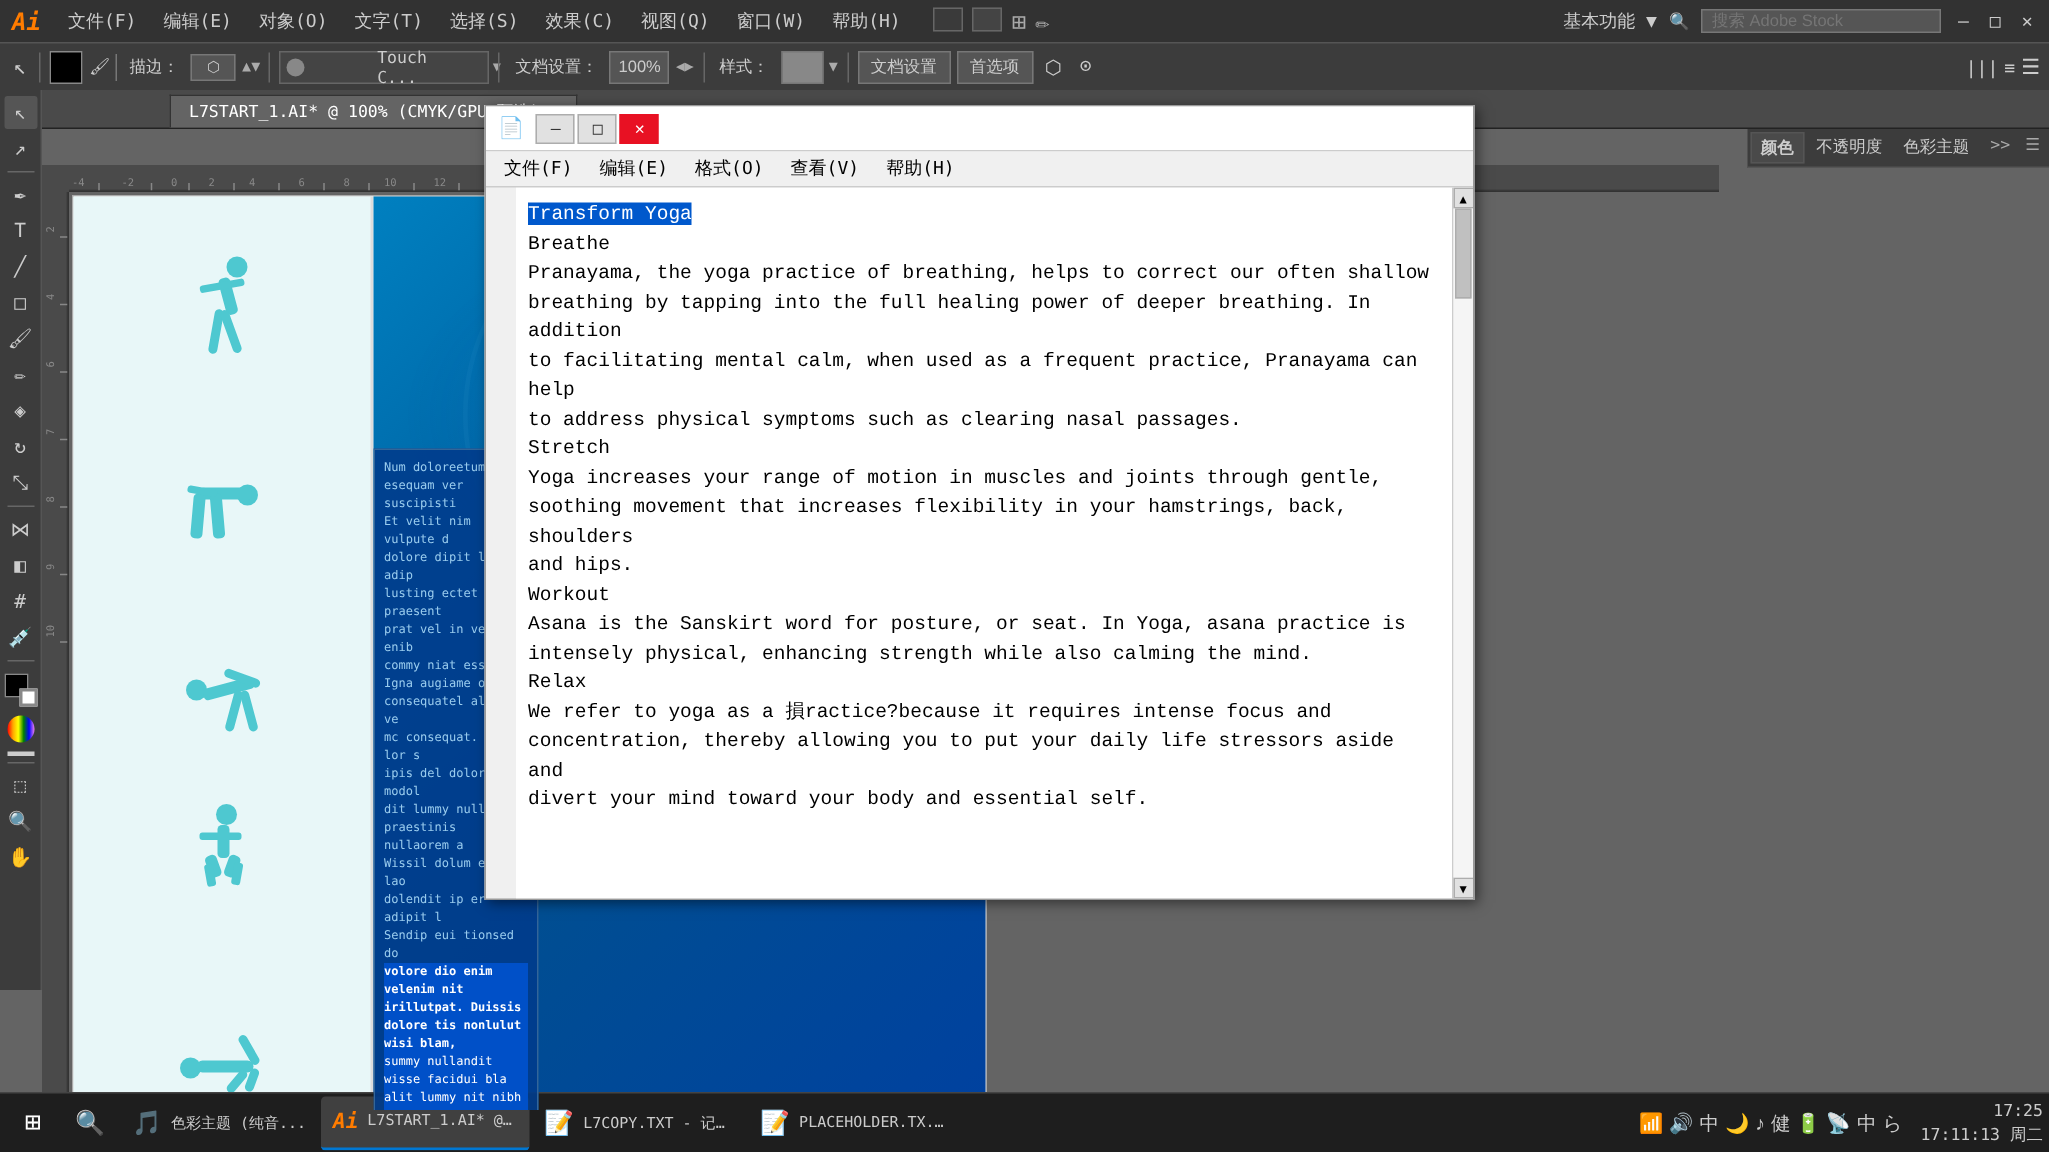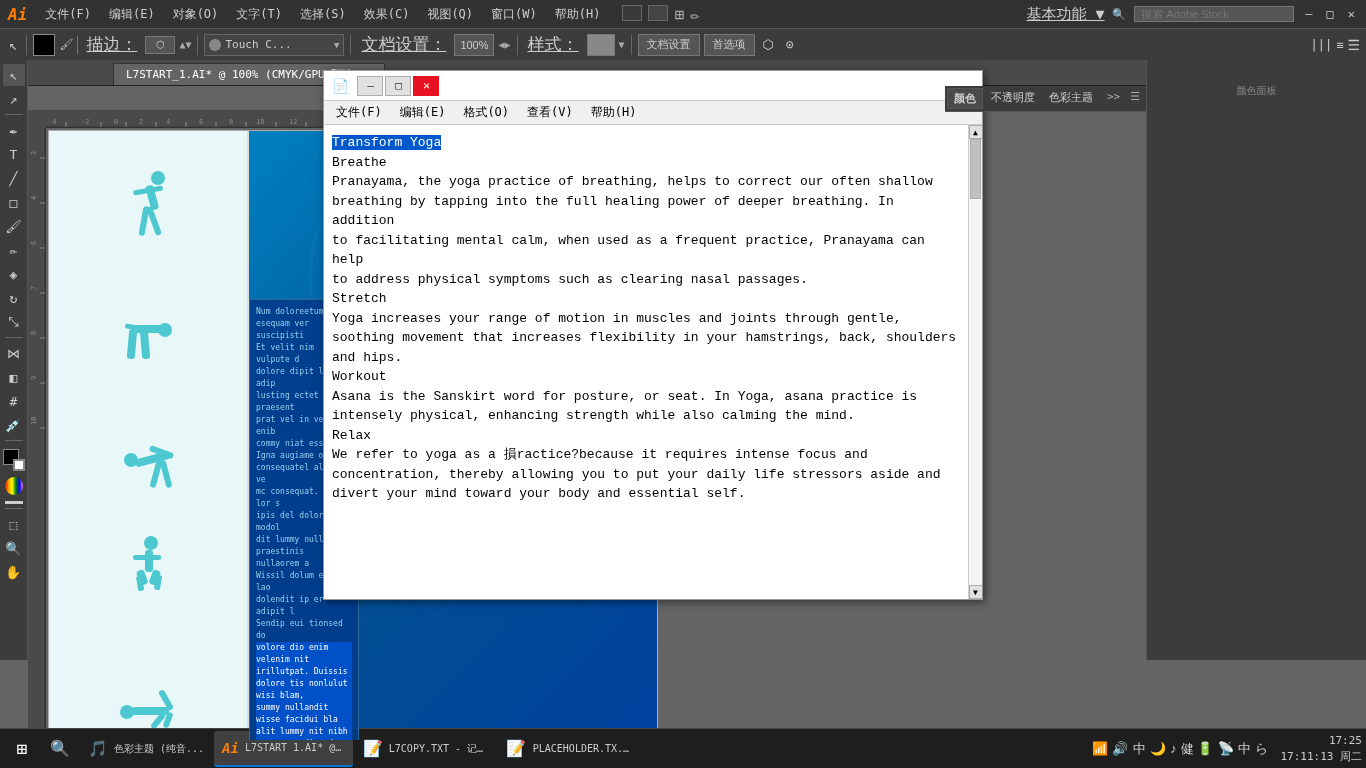--- a/index.html
+++ b/index.html
@@ -65,23 +65,22 @@
       border-top: 1px solid #555;
     }
     .color-box {
       width: 22px;
       height: 22px;
       background: #000;
       border: 1px solid #888;
     }
     .toolbar-label {
       color: #ccc;
-      font-size: 17px;
+      font-size: 11px;
       padding: 0 4px;
-      text-decoration: underline;
     }
     .toolbar-separator {
       width: 1px;
       height: 20px;
       background: #666;
       margin: 0 2px;
     }
     .toolbar-btn {
       background: #555;
       border: 1px solid #777;
@@ -287,20 +286,21 @@
       font-family: 'Courier New', monospace;
       font-size: 13px;
       line-height: 1.5;
       color: #000;
       overflow-y: auto;
       white-space: pre-wrap;
       word-wrap: break-word;
       border: none;
       outline: none;
       resize: none;
+      margin-left: 20px;
     }
     .notepad-scrollbar {
       width: 14px;
       background: #f0f0f0;
       border-left: 1px solid #ccc;
       display: flex;
       flex-direction: column;
       align-items: center;
     }
     .scrollbar-btn {
@@ -505,42 +505,42 @@
     <span class="menu-item">视图(Q)</span>
     <span class="menu-item">窗口(W)</span>
     <span class="menu-item">帮助(H)</span>
     <div style="display:flex;gap:6px;margin-left:12px;">
       <span style="width:20px;height:16px;background:#3a3a3a;border:1px solid #666;display:inline-block;"></span>
       <span style="width:20px;height:16px;background:#444;border:1px solid #666;display:inline-block;"></span>
       <span style="font-size:16px;color:#aaa;cursor:pointer;">⊞</span>
       <span style="font-size:16px;color:#aaa;cursor:pointer;">✏</span>
     </div>
     <div class="menu-right">
-      <span style="color:#ccc;font-size:15px;text-decoration:underline;">基本功能 ▼</span>
+      <span style="color:#ccc;font-size:12px;">基本功能 ▼</span>
       <span style="color:#aaa;">🔍</span>
       <input class="search-box" type="text" placeholder="搜索 Adobe Stock" style="">
       <span class="icon-btn">—</span>
       <span class="icon-btn">□</span>
       <span class="icon-btn">✕</span>
     </div>
   </div>
 
   <div class="toolbar">
     <span class="toolbar-icon-btn">↖</span>
     <div class="toolbar-separator"></div>
     <div class="color-box"></div>
     <span style="color:#ccc;font-size:11px;">🖌</span>
     <span style="width:1px;height:18px;background:#777;"></span>
     <span class="toolbar-label">描边：</span>
     <span style="width:30px;height:18px;background:#555;border:1px solid #777;display:flex;align-items:center;justify-content:center;">
       <span style="font-size:10px;color:#ccc;">⬡</span>
     </span>
     <span style="color:#aaa;font-size:10px;cursor:pointer;">▲▼</span>
     <div class="toolbar-separator"></div>
-    <div style="width:140px;height:22px;background:#444;border:1px solid #666;display:flex;align-items:center;padding:0 4px;">
+    <div style="width:140px;height:22px;background:#444;border:1px solid #666;display:flex;align-items:center;padding:0 4px;gap:44px;">
       <span style="width:12px;height:12px;background:#888;border-radius:50%;margin-right:4px;flex-shrink:0;"></span>
       <span style="color:#ccc;font-size:11px;flex:1;">Touch C...</span>
       <span style="color:#aaa;font-size:9px;">▼</span>
     </div>
     <div class="toolbar-separator"></div>
     <span class="toolbar-label">文档设置：</span>
     <input type="text" style="width: 40px; height: 22px; background: rgb(85, 85, 85); border: 1px solid rgb(119, 119, 119); color: rgb(204, 204, 204); font-size: 11px; text-align: center; padding: 0px 2px;" value="100%">
     <span style="color:#aaa;font-size:10px;">◀▶</span>
     <div class="toolbar-separator"></div>
     <span class="toolbar-label">样式：</span>
@@ -756,21 +756,21 @@
               commy niat essi.<br>
               Igna augiame onsent<br>
               consequatel alisim ve<br>
               mc consequat. Ut lor s<br>
               ipis del dolore modol<br>
               dit lummy nulla com<br>
               praestinis nullaorem a<br>
               Wissil dolum erlit lao<br>
               dolendit ip er adipit l<br>
               Sendip eui tionsed do<br>
-              <span style="background:#0050c8;color:#fff;display:block;">volore dio enim velenim nit irillutpat. Duissis dolore tis nonlulut wisi blam,</span>
+              <span style="background:#0050c8;color:#fff;display:block;font-weight:bold;">volore dio enim velenim nit irillutpat. Duissis dolore tis nonlulut wisi blam,</span>
               <span style="background:#0050c8;color:#fff;display:block;">summy nullandit wisse facidui bla alit lummy nit nibh ex exero odio od dolor-</span>
             </div>
 
           </div>
         </div>
       </div>
 
       <div class="notepad">
         <div class="notepad-titlebar">
           <span class="notepad-icon">📄</span>
@@ -815,26 +815,20 @@
         </div>
       </div>
 
       <style>
         .notepad-textarea {
           position: relative;
         }
       </style>
     </div>
 
-    <div class="right-panels">
-      <div style="height:100%;background:#3c3c3c;padding:4px;">
-
-        <div style="color:#888;font-size:10px;text-align:center;padding:20px 0;">颜色面板</div>
-      </div>
-    </div>
   </div>
 
   <div class="statusbar">
     <span class="status-item">100%</span>
     <span class="status-arrows">◀ ▶</span>
     <div class="status-separator"></div>
     <span class="status-item">1</span>
     <span class="status-arrows">◀ ▶</span>
     <div class="status-separator"></div>
     <div class="status-right">

